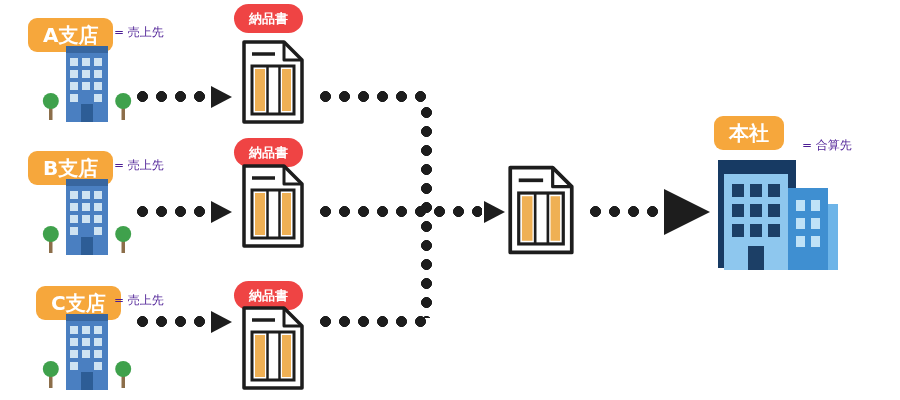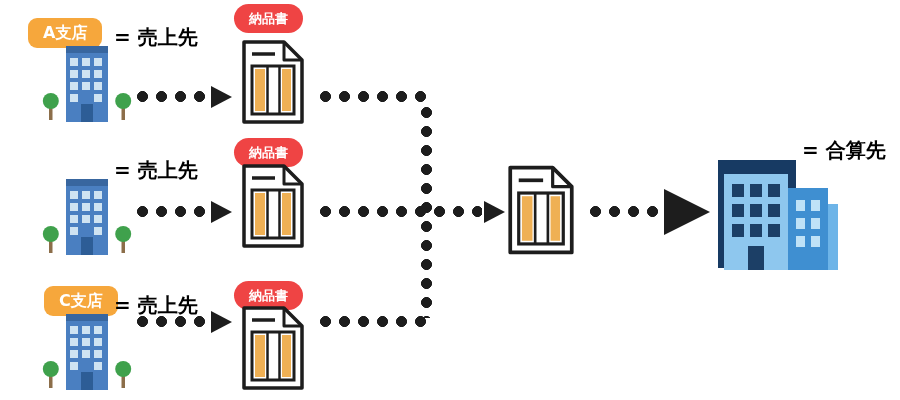--- a/index.html
+++ b/index.html
@@ -1,22 +1,22 @@
 <!DOCTYPE html>
 <html><head>
 <meta charset="utf-8">
 <style>
   html,body{margin:0;padding:0;}
   body{font-family:"DejaVu Sans","Liberation Sans",sans-serif;background:#ffffff;}
   .canvas{position:relative;width:900px;height:400px;background:#ffffff;overflow:hidden;}
   .abs{position:absolute;}
   .badge{display:inline-flex;align-items:center;justify-content:center;font-weight:bold;color:#ffffff;white-space:nowrap;line-height:1;}
-  .badge-orange{background:#f6a73c;border-radius:9px;font-size:16px;padding:7px 15px;}
+  .badge-orange{background:#f6a73c;border-radius:9px;font-size:20px;padding:7px 15px;}
   .badge-blue{background:#ef4444;border-radius:16px;font-size:13px;padding:8px 15px;}
-  .eq{font-size:20px;font-weight:bold;color:#000000;white-space:nowrap;}
+  .eq{font-size:12px;font-weight:normal;color:#4c1d95;white-space:nowrap;}
   .hdots{height:11px;background-image:radial-gradient(circle closest-side,#1d1d1d 97%,transparent);background-size:19px 11px;background-repeat:repeat-x;background-position:left center;}
   .vdots{width:11px;background-image:radial-gradient(circle closest-side,#1d1d1d 97%,transparent);background-size:11px 19px;background-repeat:repeat-y;background-position:center top;}
   .arrow-sm{width:0;height:0;border-top:11px solid transparent;border-bottom:11px solid transparent;border-left:21px solid #1d1d1d;}
   .arrow-lg{width:0;height:0;border-top:23px solid transparent;border-bottom:23px solid transparent;border-left:46px solid #1d1d1d;}
 </style>
 </head>
 <body>
 
 <svg width="0" height="0" style="position:absolute" aria-hidden="true">
   <defs>
@@ -83,33 +83,34 @@
       <use href="#building-icon"></use>
     </svg>
   <div class="abs hdots" style="left:133px;top:91px;width:76px"></div>
   <div class="abs arrow-sm" style="left:211px;top:86px"></div>
   <div class="abs badge badge-blue" style="left:234px;top:4px">納品書</div>
   <svg class="abs" style="left:240px;top:38px" width="66" height="88">
       <use href="#doc-icon"></use>
     </svg>
   <div class="abs hdots" style="left:316px;top:91px;width:110px"></div>
 
+  <div class="abs badge badge-orange" style="left:28px;top:151px">B支店</div>
   <div class="abs eq" style="left:114px;top:157px">= 売上先</div>
   <svg class="abs" style="left:42px;top:175px" width="90" height="84">
       <use href="#building-icon"></use>
     </svg>
   <div class="abs hdots" style="left:133px;top:206px;width:76px"></div>
   <div class="abs arrow-sm" style="left:211px;top:201px"></div>
   <div class="abs badge badge-blue" style="left:234px;top:138px">納品書</div>
   <svg class="abs" style="left:240px;top:162px" width="66" height="88">
       <use href="#doc-icon"></use>
     </svg>
   <div class="abs hdots" style="left:316px;top:206px;width:166px"></div>
 
-  <div class="abs badge badge-orange" style="left:44px;top:286px">C支店</div>
+  <div class="abs badge badge-orange" style="left:36px;top:286px">C支店</div>
   <div class="abs eq" style="left:114px;top:292px">= 売上先</div>
   <svg class="abs" style="left:42px;top:310px" width="90" height="84">
       <use href="#building-icon"></use>
     </svg>
   <div class="abs hdots" style="left:133px;top:316px;width:76px"></div>
   <div class="abs arrow-sm" style="left:211px;top:311px"></div>
   <div class="abs badge badge-blue" style="left:234px;top:281px">納品書</div>
   <svg class="abs" style="left:240px;top:304px" width="66" height="88">
       <use href="#doc-icon"></use>
     </svg>
@@ -117,18 +118,19 @@
 
   <div class="abs vdots" style="left:421px;top:103px;height:215px"></div>
 
   <div class="abs arrow-sm" style="left:484px;top:201px"></div>
   <svg class="abs" style="left:506px;top:163px" width="70" height="94">
       <use href="#doc-icon"></use>
     </svg>
   <div class="abs hdots" style="left:586px;top:206px;width:76px"></div>
   <div class="abs arrow-lg" style="left:664px;top:189px"></div>
 
+  <div class="abs badge badge-orange" style="left:714px;top:116px">本社</div>
   <div class="abs eq" style="left:802px;top:137px">= 合算先</div>
   <svg class="abs" style="left:712px;top:160px" width="130" height="110">
       <use href="#hq-icon"></use>
     </svg>
 
 </div>
 
 </body></html>

